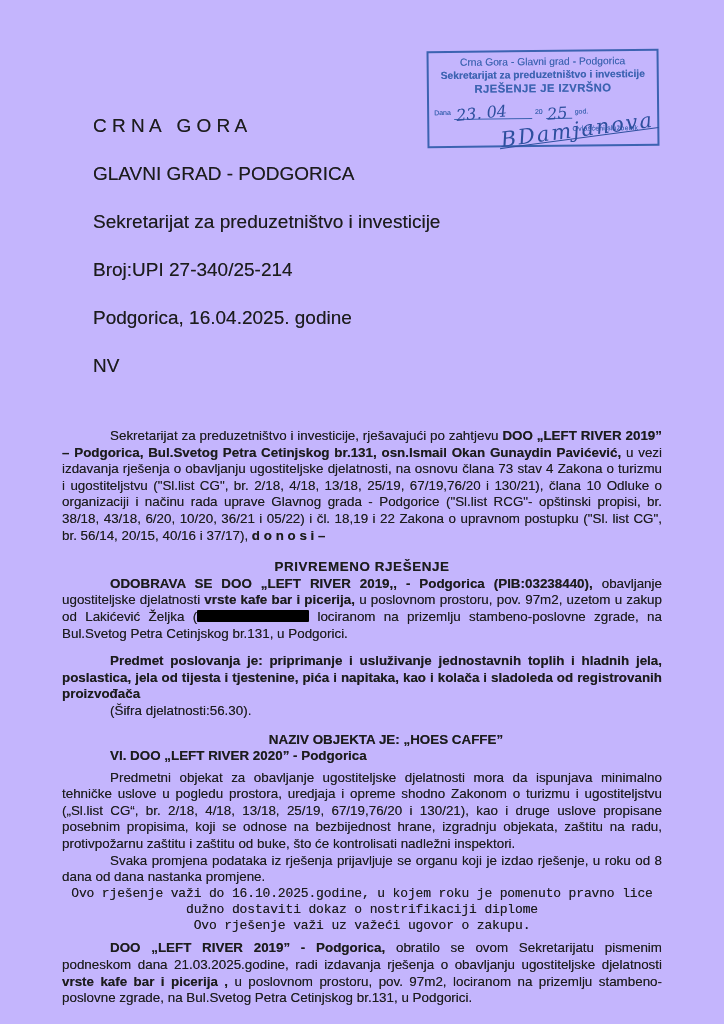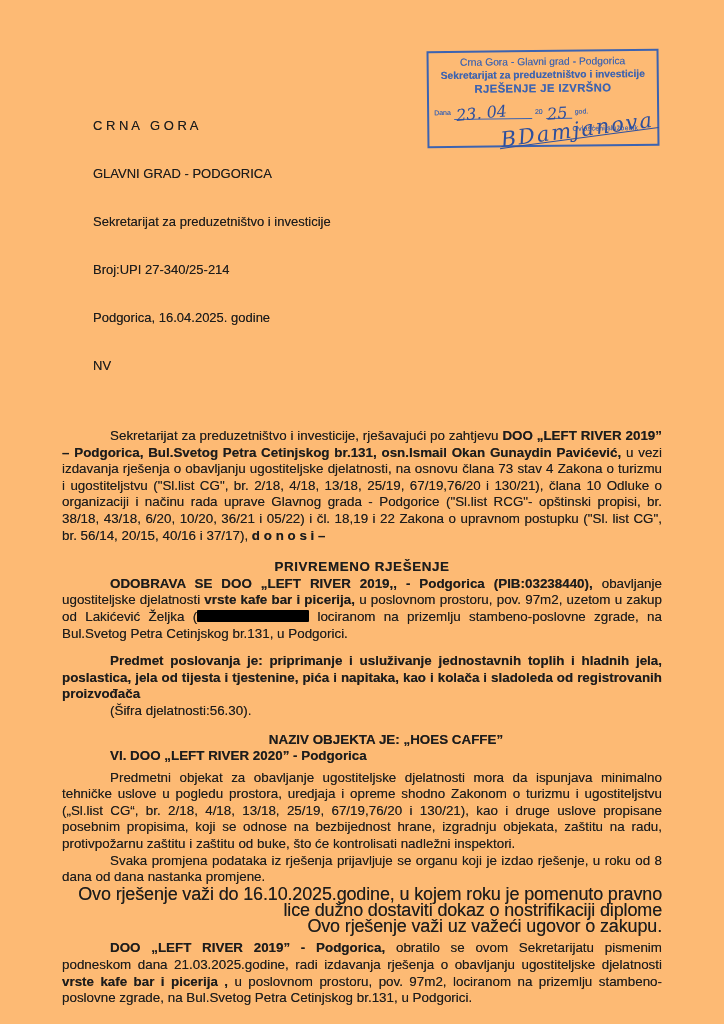--- a/index.html
+++ b/index.html
@@ -1,35 +1,35 @@
 <!DOCTYPE html>
 <html><head>
 <meta charset="utf-8">
 <style>
   html,body{margin:0;padding:0;background:#e8e8e8;}
   .page{
-    position:relative;width:724px;height:1024px;background:#fdba74;
+    position:relative;width:724px;height:1024px;background:#c4b5fd;
     font-family:"Liberation Sans", sans-serif;color:#1c1c1c;overflow:hidden;
     text-shadow:0 0 .35px rgba(20,20,20,.55);
     margin:0 auto;
   }
   .content{position:absolute;left:62px;width:600px;top:86px;}
-  .header{margin-left:31px;font-size:13px;line-height:16px;white-space:pre-wrap;}
+  .header{margin-left:31px;font-size:19px;line-height:16px;white-space:pre-wrap;}
   .header div{margin:0;}
   p{margin:0;font-size:13.4px;line-height:16.6px;text-align:justify;}
   .indent{text-indent:48px;}
   b{font-weight:bold;}
   .center{text-align:center;font-weight:bold;}
   .doc-title{margin-top:15px;letter-spacing:.6px;}
   .approval{}
   .business{margin-top:11px;font-weight:bold;}
   .code-line{text-align:left;}
   .object-block{margin-top:12px;margin-left:48px;font-weight:bold;text-align:left;}
   .conditions{margin-top:5px;}
-  .validity{text-align:right;font-size:18px;line-height:16.2px;letter-spacing:-.15px;}
+  .validity{text-align:center;font-size:13px;line-height:16.2px;letter-spacing:-.15px;font-family:Liberation Mono, monospace;}
   .costs{text-align:left;}
   .expl-title{margin-top:3px;margin-bottom:4px;letter-spacing:1px;}
   .expl-p1{margin-top:6px;}
   .redaction{display:inline-block;width:112px;height:12.5px;background:#000;vertical-align:-1.5px;border-radius:1px;}
   
   .stamp{
     position:absolute;left:427px;top:50px;width:232px;height:97px;
     border:2px solid #3c63b1;color:#3c63b1;transform:rotate(-.6deg);
     font-size:10.3px;line-height:12.5px;text-align:center;padding:4px 5px 0 5px;
     box-sizing:border-box;text-shadow:0 0 .4px rgba(60,99,177,.6);

